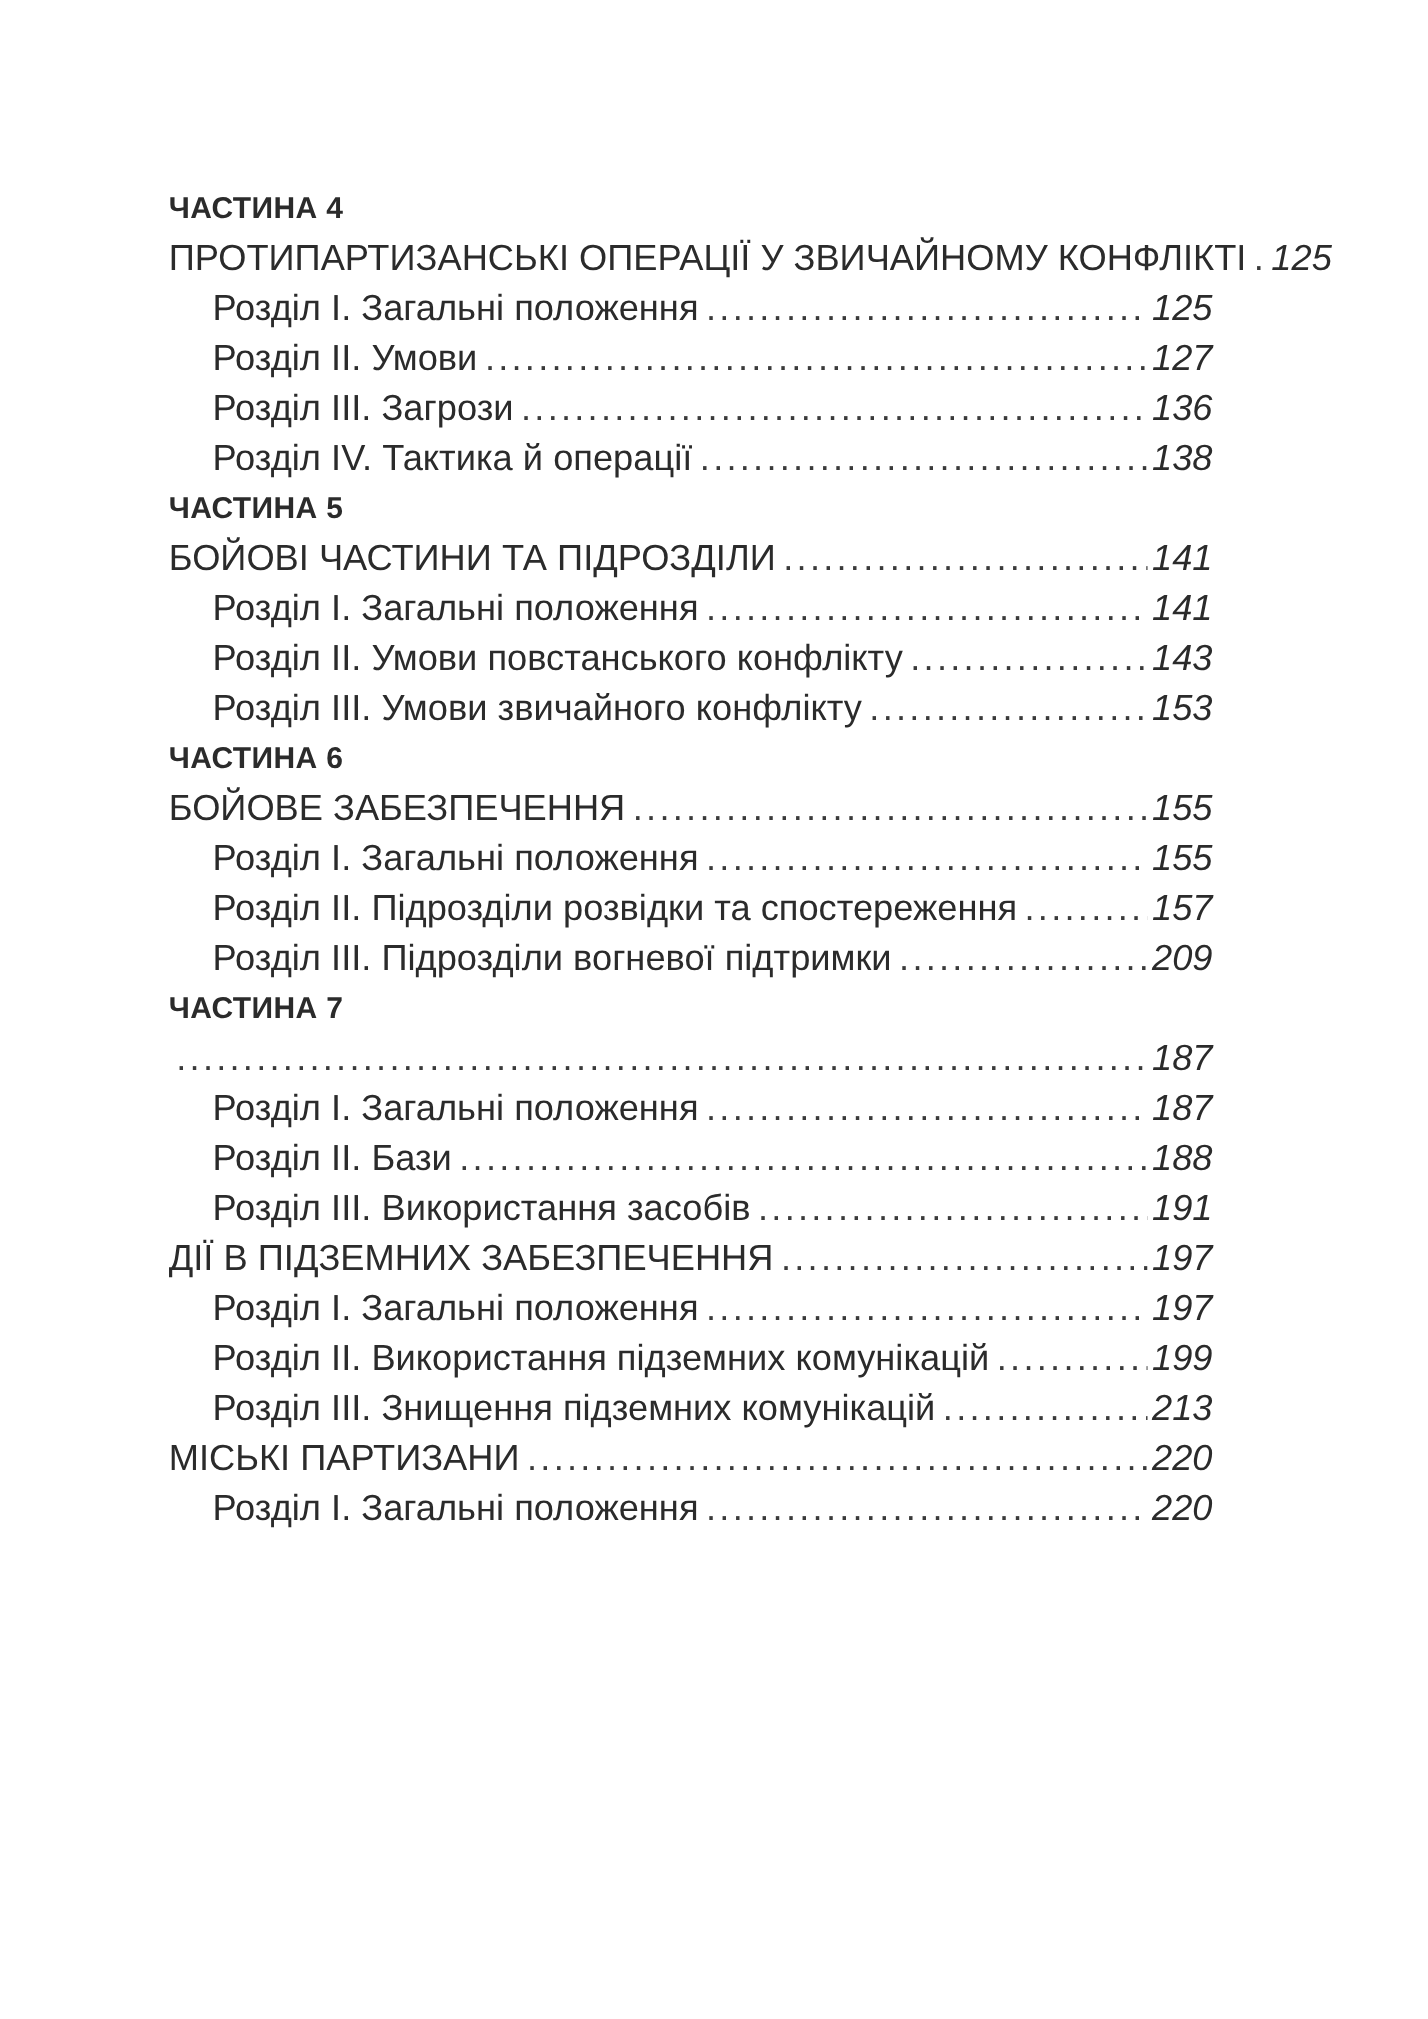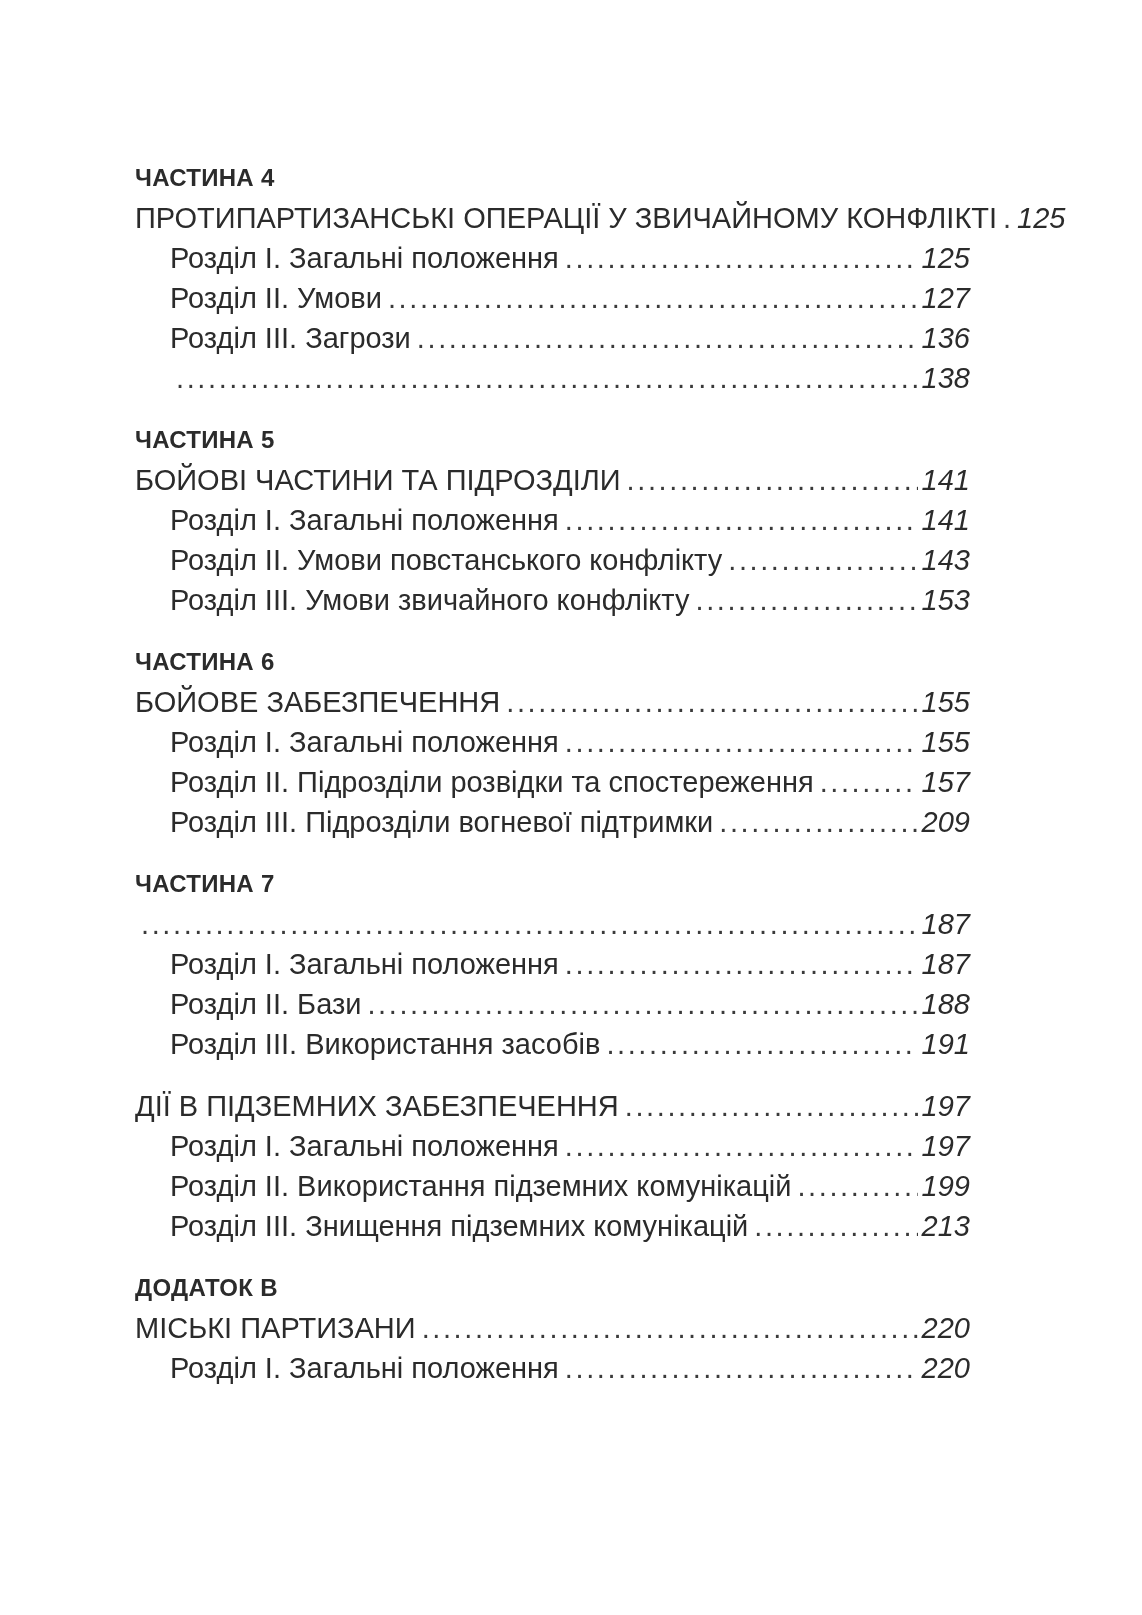--- a/index.html
+++ b/index.html
@@ -7,22 +7,22 @@
     width: 1142px;
     height: 1615px;
     background: #ffffff;
     font-family: "Liberation Sans", "DejaVu Sans", sans-serif;
     color: #2b2b2b;
     overflow: hidden;
   }
   .toc {
     padding: 142px 172px 0 135px;
   }
-  .toc-section { margin-top: 22px; }
-  .toc-section:first-child { margin-top: 16px; }
+  .toc-section { }
+  .toc-section:first-child { margin-top: 5px; }
   .section-heading {
     margin: 0;
     font-size: 24px;
     font-weight: 700;
     line-height: 40px;
     letter-spacing: 0.3px;
   }
   .toc-row {
     display: flex;
     font-size: 29px;
@@ -72,20 +72,21 @@
     <span class="page-num">127</span>
   </div>
 
   <div class="toc-row sub-row">
     <span class="entry-title">Розділ III. Загрози</span>
     <span class="dots">........................................................................................................................................................................................................</span>
     <span class="page-num">136</span>
   </div>
 
   <div class="toc-row sub-row">
+    <span class="entry-title">Розділ IV. Тактика й операції</span>
     <span class="dots">........................................................................................................................................................................................................</span>
     <span class="page-num">138</span>
   </div>
 </div>
   </section>
 
   <section class="toc-section">
     <h2 class="section-heading">ЧАСТИНА 5</h2>
     <div class="toc-row main-row">
       <span class="entry-title">БОЙОВІ ЧАСТИНИ ТА ПІДРОЗДІЛИ</span>
@@ -189,21 +190,20 @@
 
   <div class="toc-row sub-row">
     <span class="entry-title">Розділ III. Знищення підземних комунікацій</span>
     <span class="dots">........................................................................................................................................................................................................</span>
     <span class="page-num">213</span>
   </div>
 </div>
   </section>
 
   <section class="toc-section">
-    <h2 class="section-heading">ДОДАТОК В</h2>
     <div class="toc-row main-row">
       <span class="entry-title">МІСЬКІ ПАРТИЗАНИ</span>
       <span class="dots">........................................................................................................................................................................................................</span>
       <span class="page-num">220</span>
     </div>
     <div class="items">
   <div class="toc-row sub-row">
     <span class="entry-title">Розділ I. Загальні положення</span>
     <span class="dots">........................................................................................................................................................................................................</span>
     <span class="page-num">220</span>

